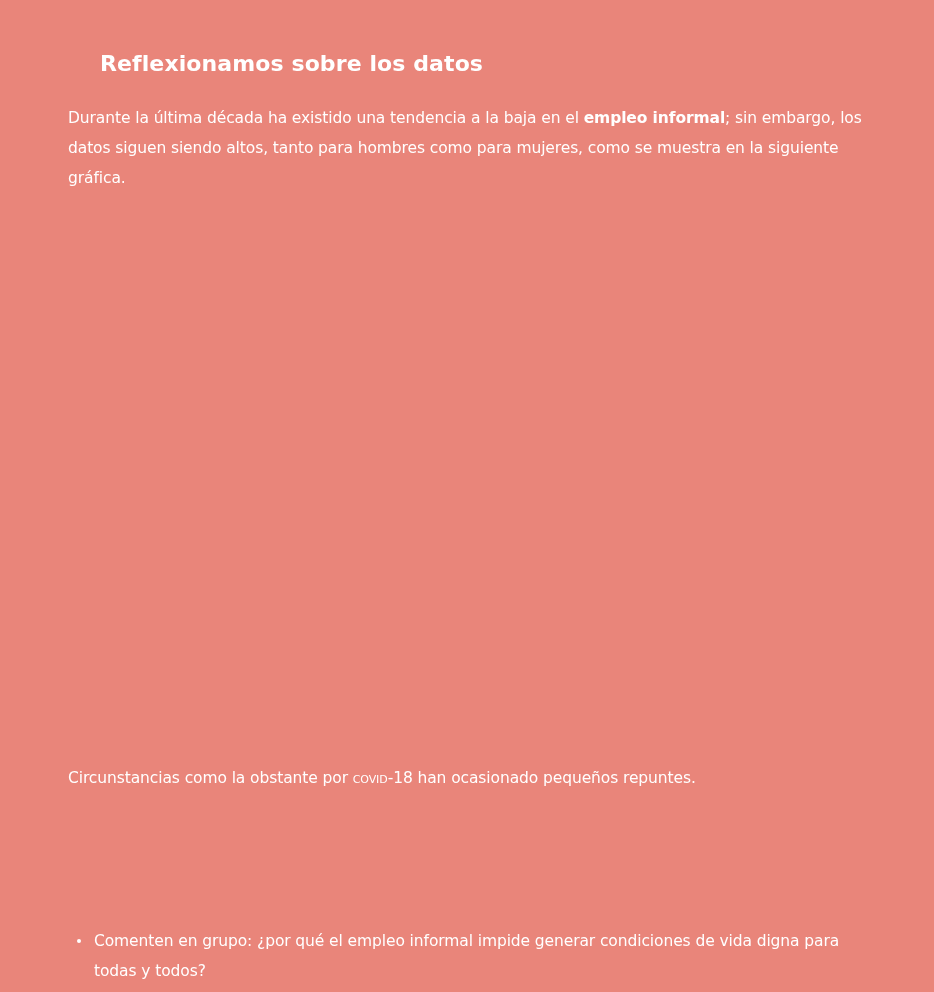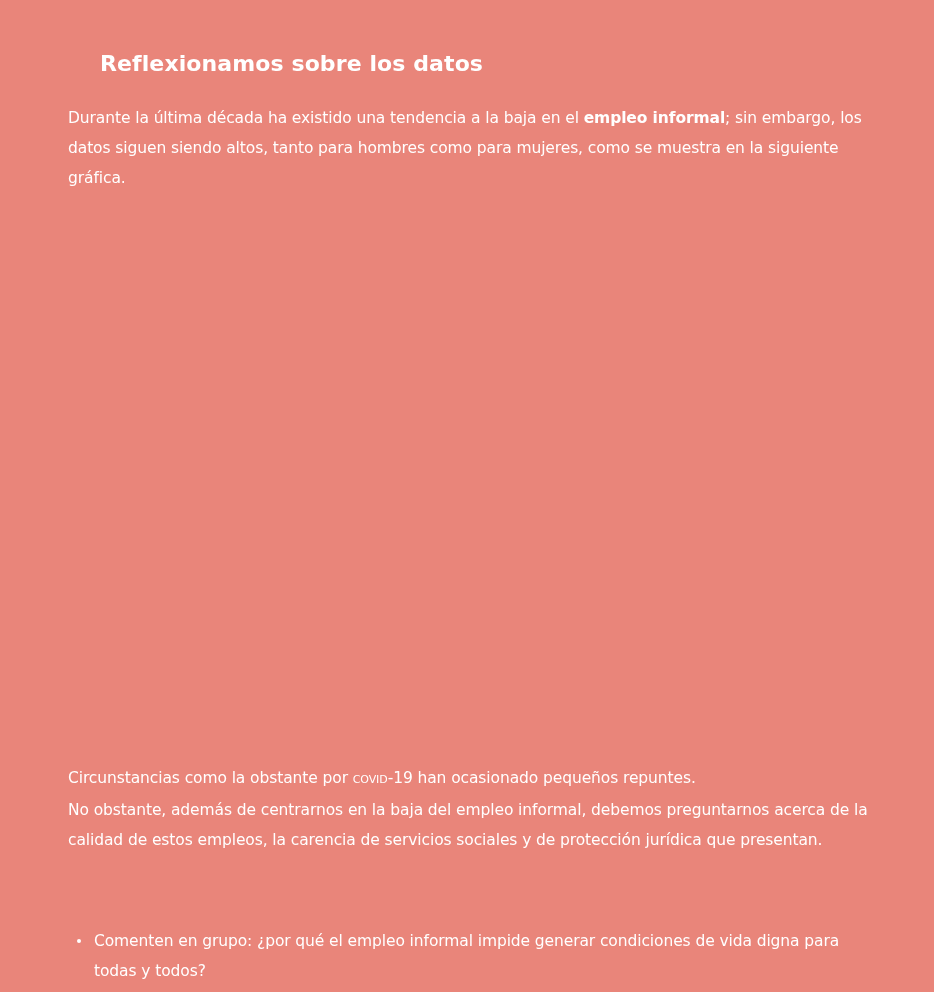--- a/index.html
+++ b/index.html
@@ -77,22 +77,21 @@
 
 <h1 class="title">Reflexionamos sobre los datos</h1>
 
 <p class="para para1">
   <span>Durante la última década ha existido una tendencia a la baja en el </span><b>empleo informal</b><span>; sin embargo, los datos siguen siendo altos, tanto para hombres como para mujeres, como se muestra en la siguiente gráfica.</span>
 </p>
 
 <div class="chart-area"></div>
 
 <p class="para para2">
-  <span>Circunstancias como la obstante por </span><span class="smallcaps">COVID</span><span>-19 han ocasionado pequeños repuntes.</span><br>
-  <span>No obstante, además de centrarnos en la baja del empleo informal, debemos preguntarnos acerca de la calidad de estos empleos, la carencia de servicios sociales y de protección jurídica que presentan.</span>
+  <span>Circunstancias como la obstante por </span><span class="smallcaps">COVID</span><span>-18 han ocasionado pequeños repuntes.</span><br>
 </p>
 
 <ul class="bullets">
   <li>
     <span class="bullet-dot"></span>
     <span>Comenten en grupo: ¿por qué el empleo informal impide generar condiciones de vida digna para todas y todos?</span>
   </li>
 </ul>
 
 </body></html>

